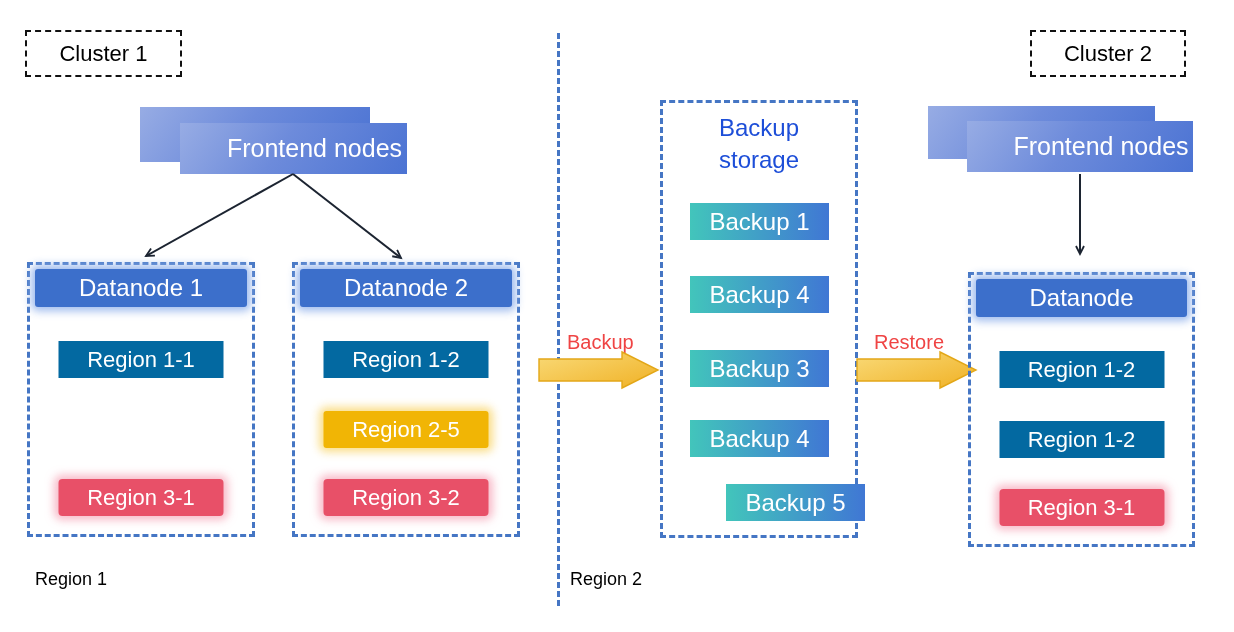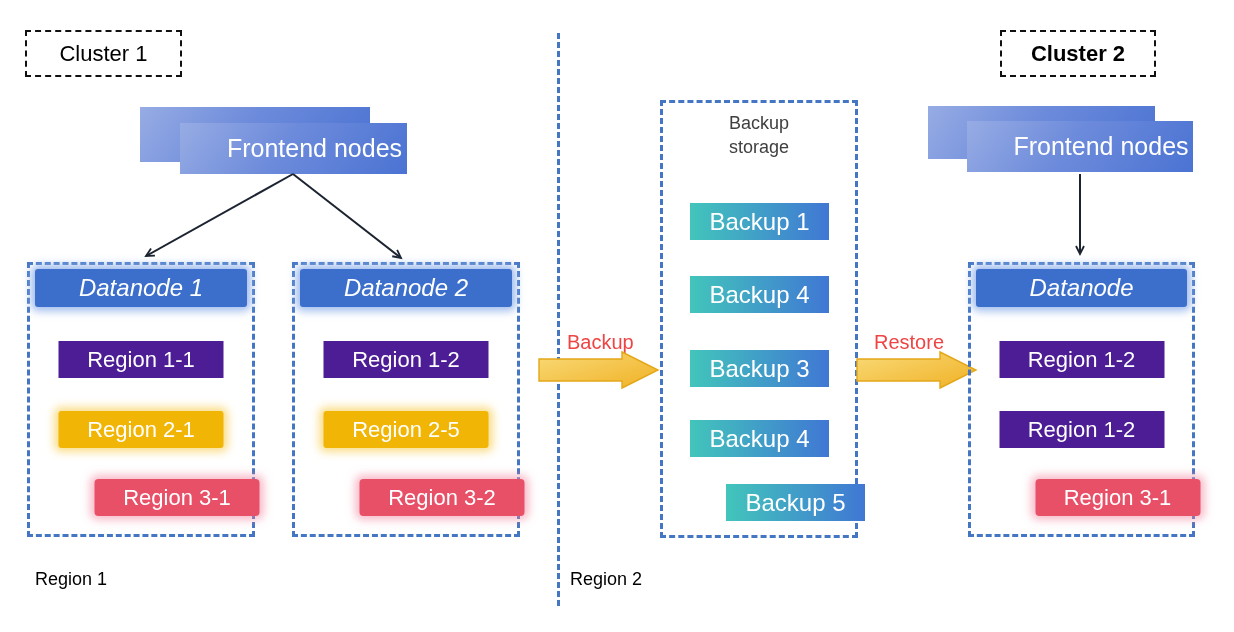--- a/index.html
+++ b/index.html
@@ -8,21 +8,21 @@
     position:relative; width:1234px; height:632px; background:#ffffff;
     font-family:"Liberation Sans", sans-serif; overflow:hidden;
   }
   
   .cluster-badge {
     position:absolute; border:2px dashed #111111;
     display:flex; align-items:center; justify-content:center;
     font-size:22px; color:#000;
   }
   #cluster1-badge { left:25px;  top:30px; width:157px; height:47px; }
-  #cluster2-badge { left:1000px; top:30px; width:156px; height:47px;font-weight:bold; }
+  #cluster2-badge { left:1030px; top:30px; width:156px; height:47px; }
 
   
   .fe-back, .fe-front {
     position:absolute;
     background:linear-gradient(125deg, #97ace4 0%, #6d8bdb 45%, #4b73d3 100%);
     padding-left:42px;
   }
   .fe-front {
     display:flex; align-items:center; justify-content:center;
     color:#ffffff; font-size:25px;
@@ -31,47 +31,47 @@
   #fe1-front { left:180px; top:123px; width:227px; height:51px; }
   #fe2-back  { left:928px; top:106px; width:227px; height:53px; }
   #fe2-front { left:967px; top:121px; width:226px; height:51px; }
 
   
   .dashed-box {
     position:absolute; border:3px dashed #4576c4; background:transparent;
   }
   #dn1-box { left:27px;  top:262px; width:228px; height:275px; }
   #dn2-box { left:292px; top:262px; width:228px; height:275px; }
-  #dn3-box { left:968px; top:262px; width:227px; height:275px; }
+  #dn3-box { left:968px; top:272px; width:227px; height:275px; }
   #bs-box  { left:660px; top:100px; width:198px; height:438px; }
 
   .dn-header {
     position:absolute; left:5px; right:5px; top:4px; height:38px;
     background:#3c6fcb; border-radius:3px;
     box-shadow:0 0 8px 4px rgba(150,181,236,0.9);
     display:flex; align-items:center; justify-content:center;
-    color:#ffffff; font-size:24px;font-style:italic;
+    color:#ffffff; font-size:24px;
   }
   .region {
     position:absolute; left:50%; transform:translateX(-50%);
     width:165px; height:37px;
     display:flex; align-items:center; justify-content:center;
     color:#ffffff; font-size:22px; white-space:nowrap;
   }
-  .region.g { background:#4c1d95; }
+  .region.g { background:#0369a1; }
   .region.y { background:#f1b505; border-radius:3px;
               box-shadow:0 0 9px 4px rgba(248,205,75,0.65); }
   .region.r { background:#e85068; border-radius:4px;
               box-shadow:0 0 9px 4px rgba(243,132,156,0.55); }
-  .rpos1 { top:76px; } .rpos2 { top:146px; } .rpos3 { top:214px;margin-left:36px; }
+  .rpos1 { top:76px; } .rpos2 { top:146px; } .rpos3 { top:214px; }
 
   
   .bs-title {
     position:absolute; top:9px; left:0; right:0;
-    text-align:center; font-size:18px; line-height:1.32; color:#404040;
+    text-align:center; font-size:24px; line-height:1.32; color:#1d4ed8;
     width:110px; margin:0 auto;
   }
   .bs-item {
     position:absolute; left:27px; width:139px; height:37px;
     background:linear-gradient(90deg, #42c5bb 0%, #4077d4 100%);
     display:flex; align-items:center; justify-content:center;
     color:#ffffff; font-size:24px;
   }
   #bs-item-0 { top:100px; } #bs-item-1 { top:173px; } #bs-item-2 { top:247px; }
   #bs-item-3 { top:317px; } #bs-item-4 { top:381px;margin-left:36px; }
@@ -120,21 +120,20 @@
       </marker>
     </defs>
     <line x1="293" y1="174" x2="146" y2="256" stroke="#1c2431" stroke-width="2" marker-end="url(#ah)"></line>
     <line x1="293" y1="174" x2="401" y2="258" stroke="#1c2431" stroke-width="2" marker-end="url(#ah)"></line>
     <line x1="1080" y1="174" x2="1080" y2="254" stroke="#1c2431" stroke-width="2" marker-end="url(#ah)"></line>
   </svg>
 
   <div class="dashed-box" id="dn1-box">
     <div class="dn-header">Datanode 1</div>
     <div class="region g rpos1">Region 1-1</div>
-    <div class="region y rpos2">Region 2-1</div>
     <div class="region r rpos3">Region 3-1</div>
   </div>
 
   <div class="dashed-box" id="dn2-box">
     <div class="dn-header">Datanode 2</div>
     <div class="region g rpos1">Region 1-2</div>
     <div class="region y rpos2">Region 2-5</div>
     <div class="region r rpos3">Region 3-2</div>
   </div>
 

